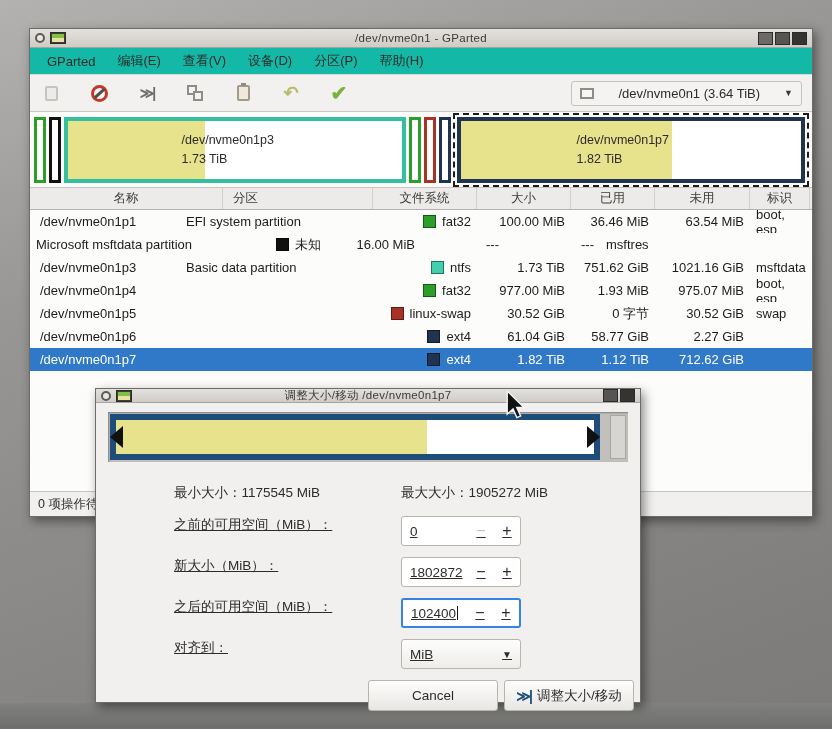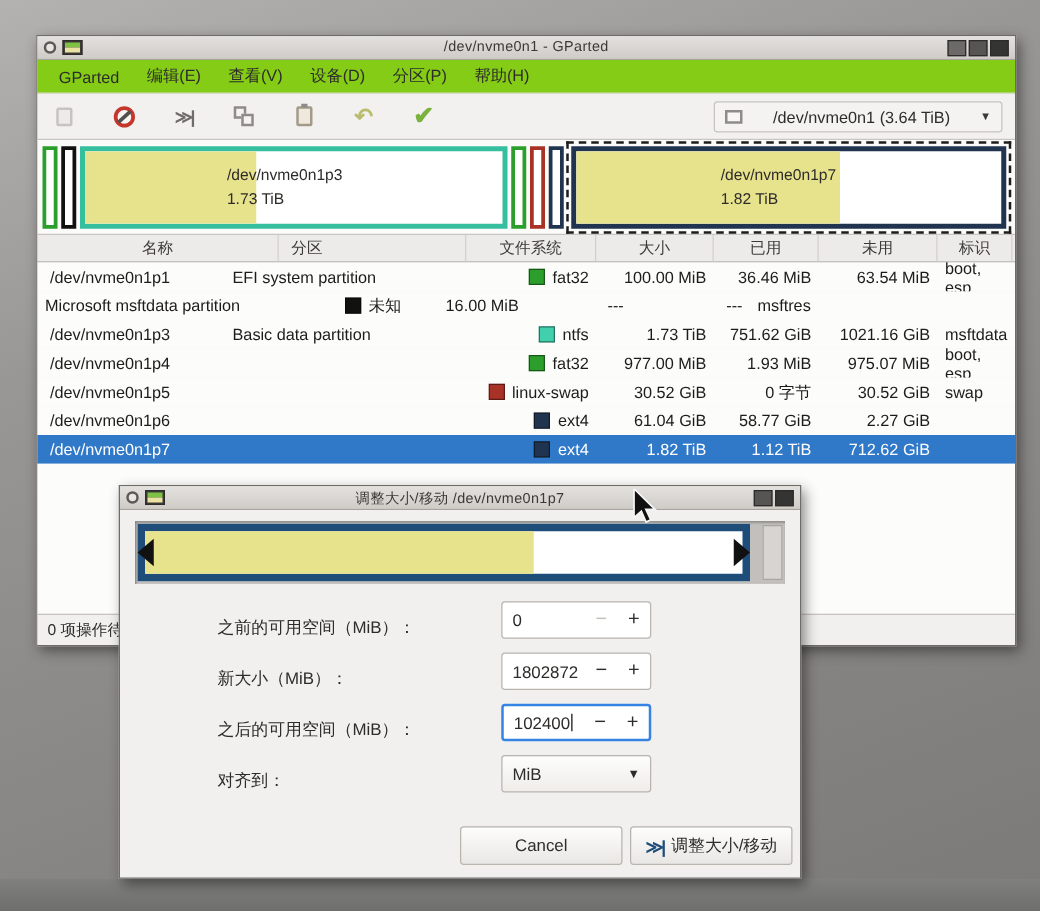--- a/index.html
+++ b/index.html
@@ -25,21 +25,21 @@
   .app-icon { width:16px; height:12px; border:1px solid #2e2c2a; background:#3f3d3a; display:inline-block; position:relative;}
   .app-icon:before { content:""; position:absolute; left:1px; right:1px; top:1px; height:4px; background:#7dc242;}
   .app-icon:after  { content:""; position:absolute; left:1px; right:1px; bottom:1px; height:4px; background:#e9e2a3;}
   .win-controls { margin-left:auto; display:flex; gap:2px; z-index:2;}
   .win-btn { width:15px; height:13px; border:1px solid #2c2b2a; }
   .win-btn.b1{ background:#6b6a68;} .win-btn.b2{ background:#565554;} .win-btn.b3{ background:#343433;}
 
   
   #main-window { left:29px; top:28px; width:784px; height:489px; }
   .menubar { height:27px; display:flex; align-items:center; padding:0 8px; gap:4px;
-    background:#84cc16; border-bottom:1px solid #dad7d3; }
+    background:#14b8a6; border-bottom:1px solid #dad7d3; }
   .menu-item { font-size:13px; color:#2e2c2a; padding:3px 9px; border-radius:3px; cursor:default;}
   .toolbar { height:37px; display:flex; align-items:center; padding:0 10px; gap:26px;
     background:#f2f1ef; border-bottom:1px solid #c9c6c2; }
   .tool { width:22px; height:22px; display:flex; align-items:center; justify-content:center; }
   .icon-new { width:13px; height:15px; border:2px solid #c7c4c0; background:#ecebe9; border-radius:2px;}
   .icon-delete { width:17px; height:17px; border:3px solid #c5372c; border-radius:50%; position:relative; background:#f7f6f4;}
   .icon-delete:before { content:""; position:absolute; left:-1px; top:4px; width:13px; height:3px;
     background:#514f4c; transform:rotate(-42deg); }
   .icon-undo { font-size:18px; color:#b9bc6d; font-weight:bold; line-height:1;}
   .icon-apply { font-size:20px; color:#79b33e; font-weight:bold; line-height:1;}
@@ -99,21 +99,21 @@
     border:6px solid #1d4d78; background:#fff; }
   .frame .dlg-used { position:absolute; left:0; top:0; bottom:0; background:#e7e28c; }
   .harrow { position:absolute; top:50%; width:0; height:0; border-top:11px solid transparent;
     border-bottom:11px solid transparent; transform:translateY(-50%); z-index:2;}
   .harrow.left { left:-6px; border-right:13px solid #111; }
   .harrow.right { right:-6px; border-left:13px solid #111; }
 
   .dlg-form { padding:8px 20px 0 20px; font-size:13.5px; color:#2e2c2a; }
   .minmax { display:flex; margin:8px 0 14px 58px; }
   .minmax span:first-child { width:227px; }
-  .form-row { display:flex; align-items:flex-end; margin:0 0 11px 58px; height:30px;}
+  .form-row { display:flex; align-items:flex-start; margin:0 0 11px 58px; height:30px;text-decoration:underline;}
   .form-row .flabel { width:227px; }
   .spin { width:120px; height:30px; border:1px solid #b8b4ae; border-radius:3px; background:#fff;
     display:flex; align-items:center; font-size:13.5px; }
   .spin .val { flex:1; padding-left:8px; display:flex; align-items:center;}
   .spin .sbtn { width:26px; text-align:center; font-size:16px; color:#2e2c2a; cursor:default; }
   .spin .sbtn.disabled { color:#c3c0bc; }
   .spin.focused { border:2px solid #3584e4; }
   .caret { display:inline-block; width:1px; height:14px; background:#111; margin-left:1px; }
   .dropdown { width:120px; height:30px; border:1px solid #b8b4ae; border-radius:3px;
     background:linear-gradient(180deg,#fdfdfc,#efedea); display:flex; align-items:center; padding:0 8px; font-size:13.5px;}
@@ -327,20 +327,24 @@
       <div class="trough-end"></div>
       <div class="frame" style="width: 94.3%;">
         <div class="dlg-used" style="width: 65%;"></div>
         <span class="harrow left"></span>
         <span class="harrow right"></span>
       </div>
     </div>
   </div>
 
   <div class="dlg-form">
+    <div class="minmax">
+      <span>最小大小：1175545 MiB</span>
+      <span>最大大小：1905272 MiB</span>
+    </div>
 
     <div class="form-row">
       <span class="flabel">之前的可用空间（MiB）：</span>
       <div class="spin">
         <span class="val">0</span>
         <span class="sbtn disabled">−</span>
         <span class="sbtn">+</span>
       </div>
     </div>
 

